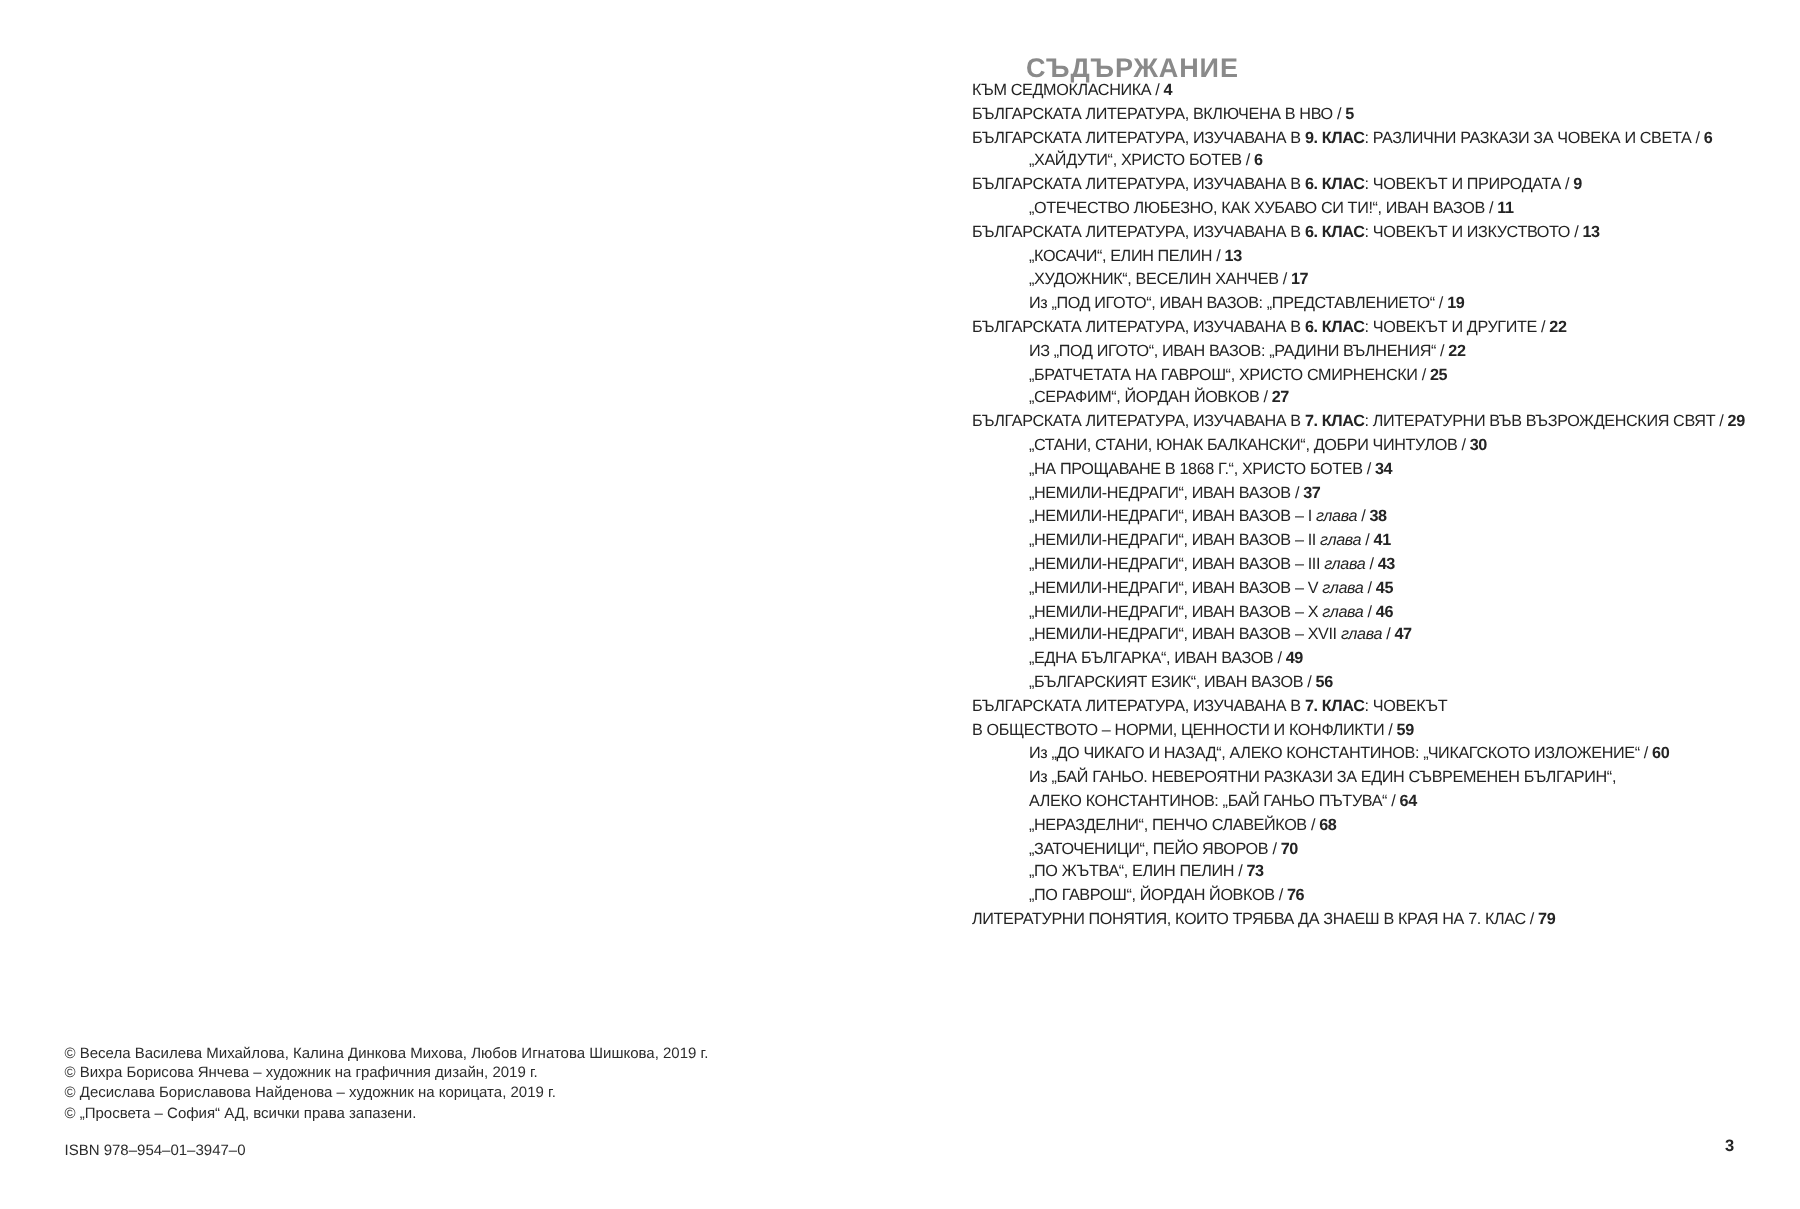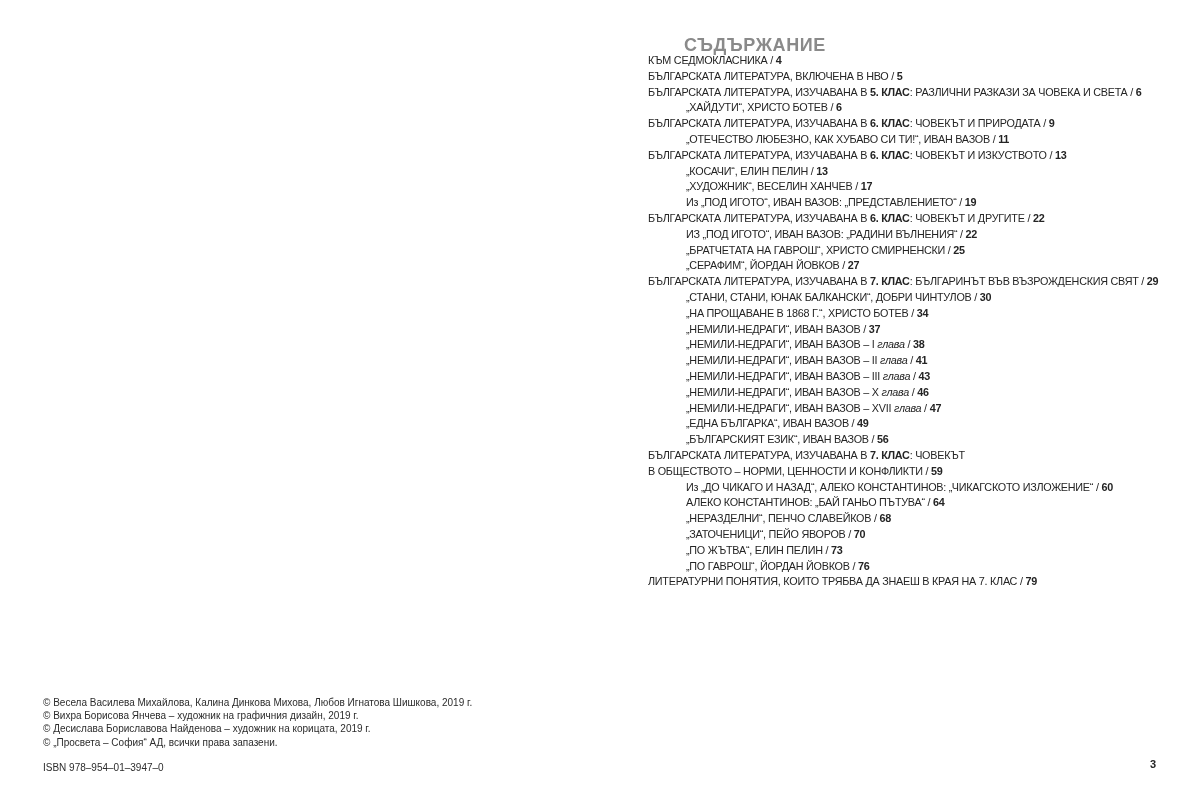--- a/index.html
+++ b/index.html
@@ -86,46 +86,48 @@
         <div class="colophon-line">© Десислава Бориславова Найденова – художник на корицата, 2019 г.</div>
         <div class="colophon-line">© „Просвета – София“ АД, всички права запазени.</div>
       </div>
     <div class="isbn">ISBN 978–954–01–3947–0</div>
   </div>
 
   <div class="toc-title">СЪДЪРЖАНИЕ</div>
   <div class="toc-list">
       <div class="toc-line"><span>КЪМ СЕДМОКЛАСНИКА / </span><span class="b">4</span></div>
       <div class="toc-line"><span>БЪЛГАРСКАТА ЛИТЕРАТУРА, ВКЛЮЧЕНА В НВО / </span><span class="b">5</span></div>
-      <div class="toc-line"><span>БЪЛГАРСКАТА ЛИТЕРАТУРА, ИЗУЧАВАНА В </span><span class="b">5. КЛАС</span><span>: РАЗЛИЧНИ РАЗКАЗИ ЗА ЧОВЕКА И СВЕТА / </span><span class="b">6</span></div>
+      <div class="toc-line"><span>БЪЛГАРСКАТА ЛИТЕРАТУРА, ИЗУЧАВАНА В </span><span class="b">9. КЛАС</span><span>: РАЗЛИЧНИ РАЗКАЗИ ЗА ЧОВЕКА И СВЕТА / </span><span class="b">6</span></div>
       <div class="toc-line indent"><span>„ХАЙДУТИ“, ХРИСТО БОТЕВ / </span><span class="b">6</span></div>
       <div class="toc-line"><span>БЪЛГАРСКАТА ЛИТЕРАТУРА, ИЗУЧАВАНА В </span><span class="b">6. КЛАС</span><span>: ЧОВЕКЪТ И ПРИРОДАТА / </span><span class="b">9</span></div>
       <div class="toc-line indent"><span>„ОТЕЧЕСТВО ЛЮБЕЗНО, КАК ХУБАВО СИ ТИ!“, ИВАН ВАЗОВ / </span><span class="b">11</span></div>
       <div class="toc-line"><span>БЪЛГАРСКАТА ЛИТЕРАТУРА, ИЗУЧАВАНА В </span><span class="b">6. КЛАС</span><span>: ЧОВЕКЪТ И ИЗКУСТВОТО / </span><span class="b">13</span></div>
       <div class="toc-line indent"><span>„КОСАЧИ“, ЕЛИН ПЕЛИН / </span><span class="b">13</span></div>
       <div class="toc-line indent"><span>„ХУДОЖНИК“, ВЕСЕЛИН ХАНЧЕВ / </span><span class="b">17</span></div>
       <div class="toc-line indent"><span>Из „ПОД ИГОТО“, ИВАН ВАЗОВ: „ПРЕДСТАВЛЕНИЕТО“ / </span><span class="b">19</span></div>
       <div class="toc-line"><span>БЪЛГАРСКАТА ЛИТЕРАТУРА, ИЗУЧАВАНА В </span><span class="b">6. КЛАС</span><span>: ЧОВЕКЪТ И ДРУГИТЕ / </span><span class="b">22</span></div>
       <div class="toc-line indent"><span>ИЗ „ПОД ИГОТО“, ИВАН ВАЗОВ: „РАДИНИ ВЪЛНЕНИЯ“ / </span><span class="b">22</span></div>
       <div class="toc-line indent"><span>„БРАТЧЕТАТА НА ГАВРОШ“, ХРИСТО СМИРНЕНСКИ / </span><span class="b">25</span></div>
       <div class="toc-line indent"><span>„СЕРАФИМ“, ЙОРДАН ЙОВКОВ / </span><span class="b">27</span></div>
-      <div class="toc-line"><span>БЪЛГАРСКАТА ЛИТЕРАТУРА, ИЗУЧАВАНА В </span><span class="b">7. КЛАС</span><span>: БЪЛГАРИНЪТ ВЪВ ВЪЗРОЖДЕНСКИЯ СВЯТ / </span><span class="b">29</span></div>
+      <div class="toc-line"><span>БЪЛГАРСКАТА ЛИТЕРАТУРА, ИЗУЧАВАНА В </span><span class="b">7. КЛАС</span><span>: ЛИТЕРАТУРНИ ВЪВ ВЪЗРОЖДЕНСКИЯ СВЯТ / </span><span class="b">29</span></div>
       <div class="toc-line indent"><span>„СТАНИ, СТАНИ, ЮНАК БАЛКАНСКИ“, ДОБРИ ЧИНТУЛОВ / </span><span class="b">30</span></div>
       <div class="toc-line indent"><span>„НА ПРОЩАВАНЕ В 1868 Г.“, ХРИСТО БОТЕВ / </span><span class="b">34</span></div>
       <div class="toc-line indent"><span>„НЕМИЛИ-НЕДРАГИ“, ИВАН ВАЗОВ / </span><span class="b">37</span></div>
       <div class="toc-line indent"><span>„НЕМИЛИ-НЕДРАГИ“, ИВАН ВАЗОВ – I </span><span class="i">глава</span><span> / </span><span class="b">38</span></div>
       <div class="toc-line indent"><span>„НЕМИЛИ-НЕДРАГИ“, ИВАН ВАЗОВ – II </span><span class="i">глава</span><span> / </span><span class="b">41</span></div>
       <div class="toc-line indent"><span>„НЕМИЛИ-НЕДРАГИ“, ИВАН ВАЗОВ – III </span><span class="i">глава</span><span> / </span><span class="b">43</span></div>
+      <div class="toc-line indent"><span>„НЕМИЛИ-НЕДРАГИ“, ИВАН ВАЗОВ – V </span><span class="i">глава</span><span> / </span><span class="b">45</span></div>
       <div class="toc-line indent"><span>„НЕМИЛИ-НЕДРАГИ“, ИВАН ВАЗОВ – X </span><span class="i">глава</span><span> / </span><span class="b">46</span></div>
       <div class="toc-line indent"><span>„НЕМИЛИ-НЕДРАГИ“, ИВАН ВАЗОВ – XVII </span><span class="i">глава</span><span> / </span><span class="b">47</span></div>
       <div class="toc-line indent"><span>„ЕДНА БЪЛГАРКА“, ИВАН ВАЗОВ / </span><span class="b">49</span></div>
       <div class="toc-line indent"><span>„БЪЛГАРСКИЯТ ЕЗИК“, ИВАН ВАЗОВ / </span><span class="b">56</span></div>
       <div class="toc-line"><span>БЪЛГАРСКАТА ЛИТЕРАТУРА, ИЗУЧАВАНА В </span><span class="b">7. КЛАС</span><span>: ЧОВЕКЪТ</span></div>
       <div class="toc-line"><span>В ОБЩЕСТВОТО – НОРМИ, ЦЕННОСТИ И КОНФЛИКТИ / </span><span class="b">59</span></div>
       <div class="toc-line indent"><span>Из „ДО ЧИКАГО И НАЗАД“, АЛЕКО КОНСТАНТИНОВ: „ЧИКАГСКОТО ИЗЛОЖЕНИЕ“ / </span><span class="b">60</span></div>
+      <div class="toc-line indent"><span>Из „БАЙ ГАНЬО. НЕВЕРОЯТНИ РАЗКАЗИ ЗА ЕДИН СЪВРЕМЕНЕН БЪЛГАРИН“,</span></div>
       <div class="toc-line indent"><span>АЛЕКО КОНСТАНТИНОВ: „БАЙ ГАНЬО ПЪТУВА“ / </span><span class="b">64</span></div>
       <div class="toc-line indent"><span>„НЕРАЗДЕЛНИ“, ПЕНЧО СЛАВЕЙКОВ / </span><span class="b">68</span></div>
       <div class="toc-line indent"><span>„ЗАТОЧЕНИЦИ“, ПЕЙО ЯВОРОВ / </span><span class="b">70</span></div>
       <div class="toc-line indent"><span>„ПО ЖЪТВА“, ЕЛИН ПЕЛИН / </span><span class="b">73</span></div>
       <div class="toc-line indent"><span>„ПО ГАВРОШ“, ЙОРДАН ЙОВКОВ / </span><span class="b">76</span></div>
       <div class="toc-line"><span>ЛИТЕРАТУРНИ ПОНЯТИЯ, КОИТО ТРЯБВА ДА ЗНАЕШ В КРАЯ НА 7. КЛАС / </span><span class="b">79</span></div>
     </div>
 
   <div class="page-number">3</div>
 

